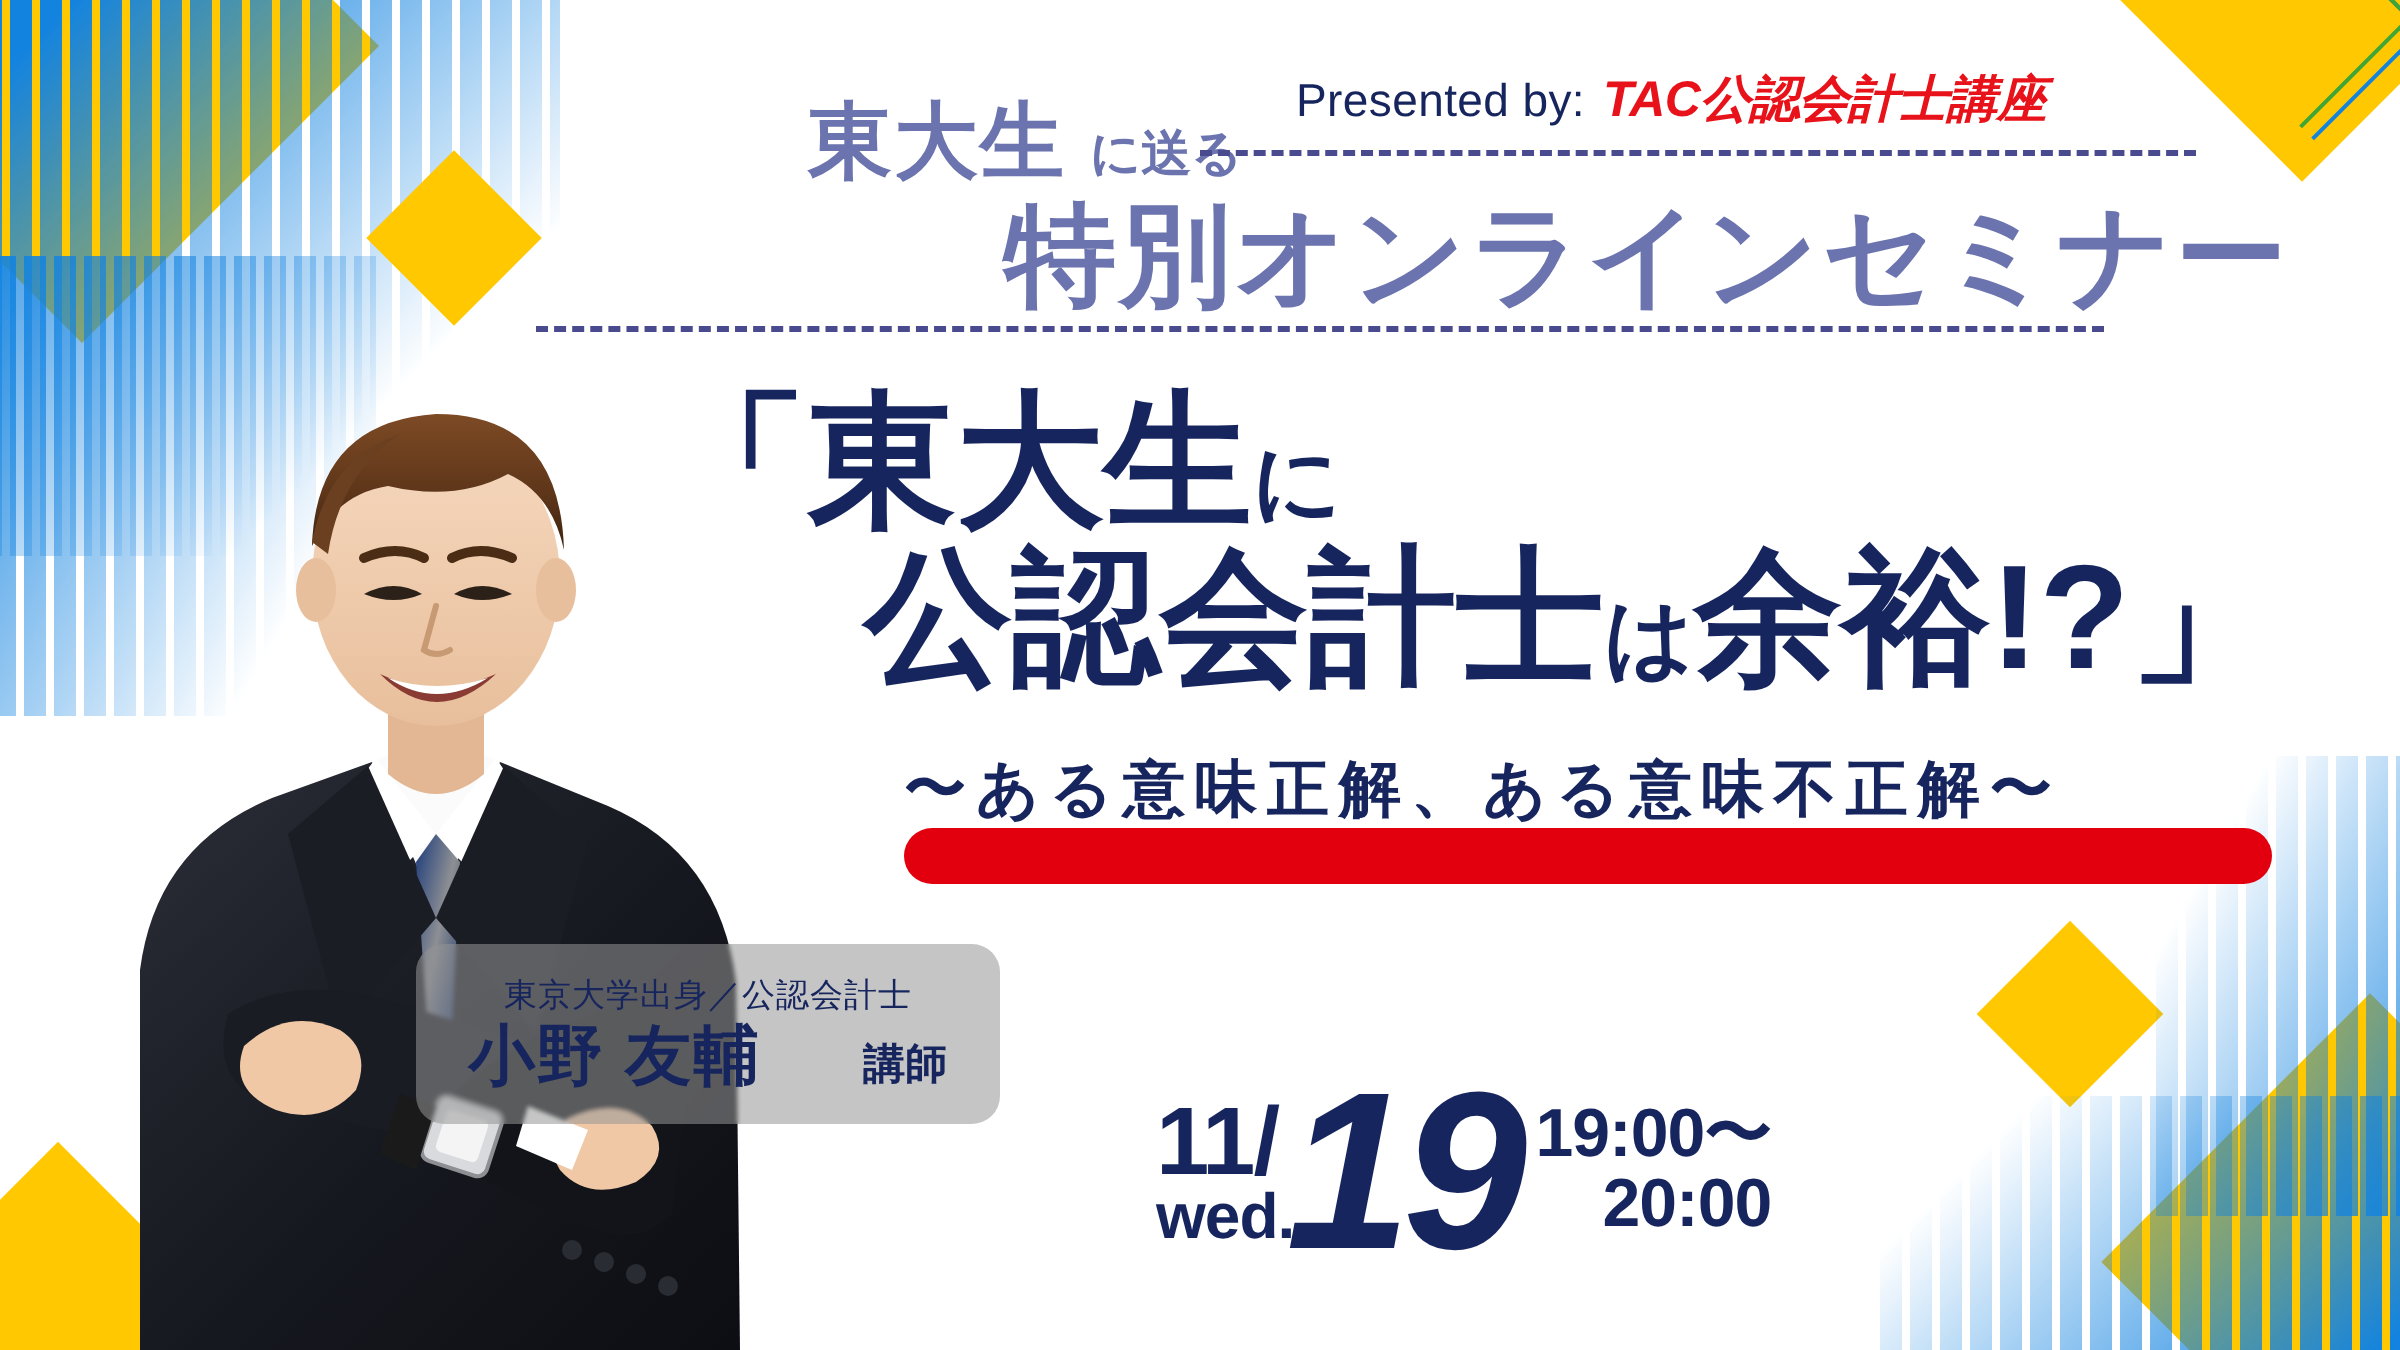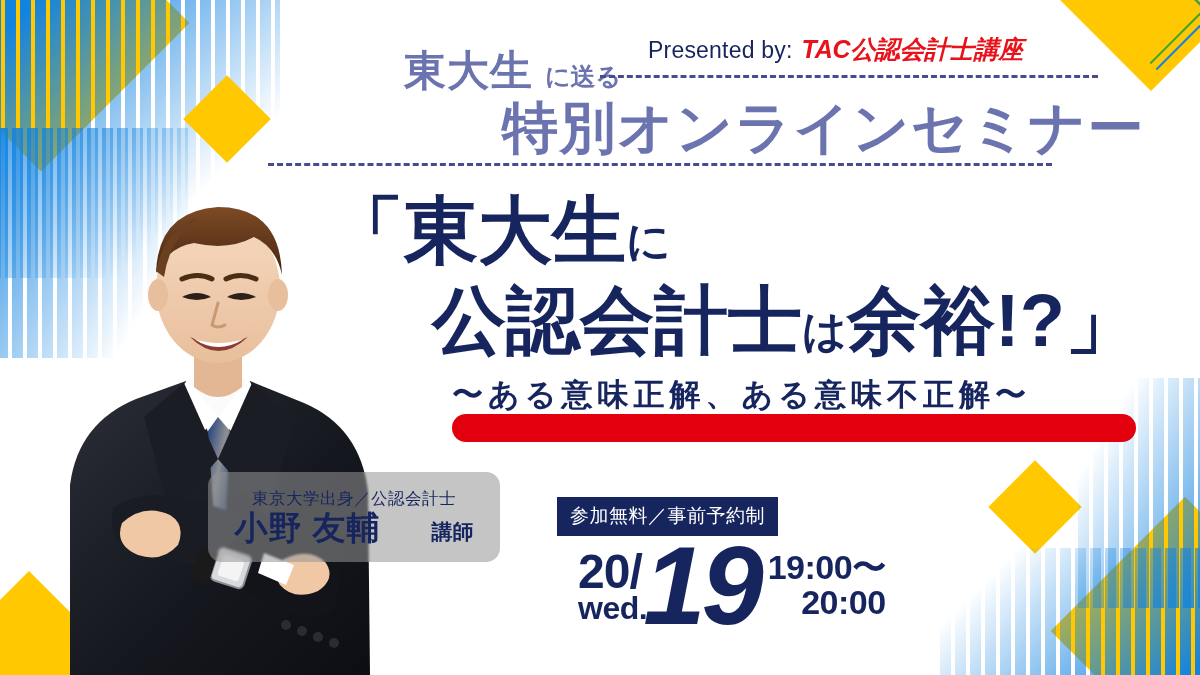--- a/index.html
+++ b/index.html
@@ -93,21 +93,21 @@
   }
   .dash.d1{left:600px;top:75px;width:498px;}
   .dash.d2{left:268px;top:163px;width:784px;border-top-width:3px;}
 
   
   #headline{
     position:absolute;left:330px;top:194px;width:830px;
     color:#17255E;font-weight:bold;line-height:1;white-space:nowrap;
   }
   #headline .row1{font-size:74px;letter-spacing:0px;}
-  #headline .row2{font-size:74px;letter-spacing:0px;margin-top:16px;margin-left:102px;}
+  #headline .row2{font-size:74px;letter-spacing:0px;margin-top:4px;margin-left:102px;}
   #headline .sm{font-size:44px;}
   #headline .bracket{font-size:74px;}
 
   #subtitle{
     position:absolute;left:452px;top:374px;
     font-size:31px;font-weight:bold;color:#17255E;
     letter-spacing:5px;white-space:nowrap;
     -webkit-text-stroke:4px #ffffff;
     paint-order:stroke fill;
     z-index:4;
@@ -281,25 +281,24 @@
   </div>
 
   <div id="headline">
     <div class="row1"><span class="bracket">「</span><span>東大生</span><span class="sm">に</span></div>
     <div class="row2"><span>公認会計士</span><span class="sm">は</span><span>余裕!?</span><span class="bracket">」</span></div>
   </div>
 
   <div id="redbar"></div>
   <div id="subtitle">〜ある意味正解、ある意味不正解〜</div>
 
-  <div id="badge">参加無料／事前予約制</div>
 
   <div id="dateblock">
     <div class="mo">
-      <span class="m">20/</span>
+      <span class="m">11/</span>
       <span class="w">wed.</span>
     </div>
     <div class="day">19</div>
     <div class="times">
       <span>19:00〜</span>
       <span>20:00</span>
     </div>
   </div>
 
 </div>

